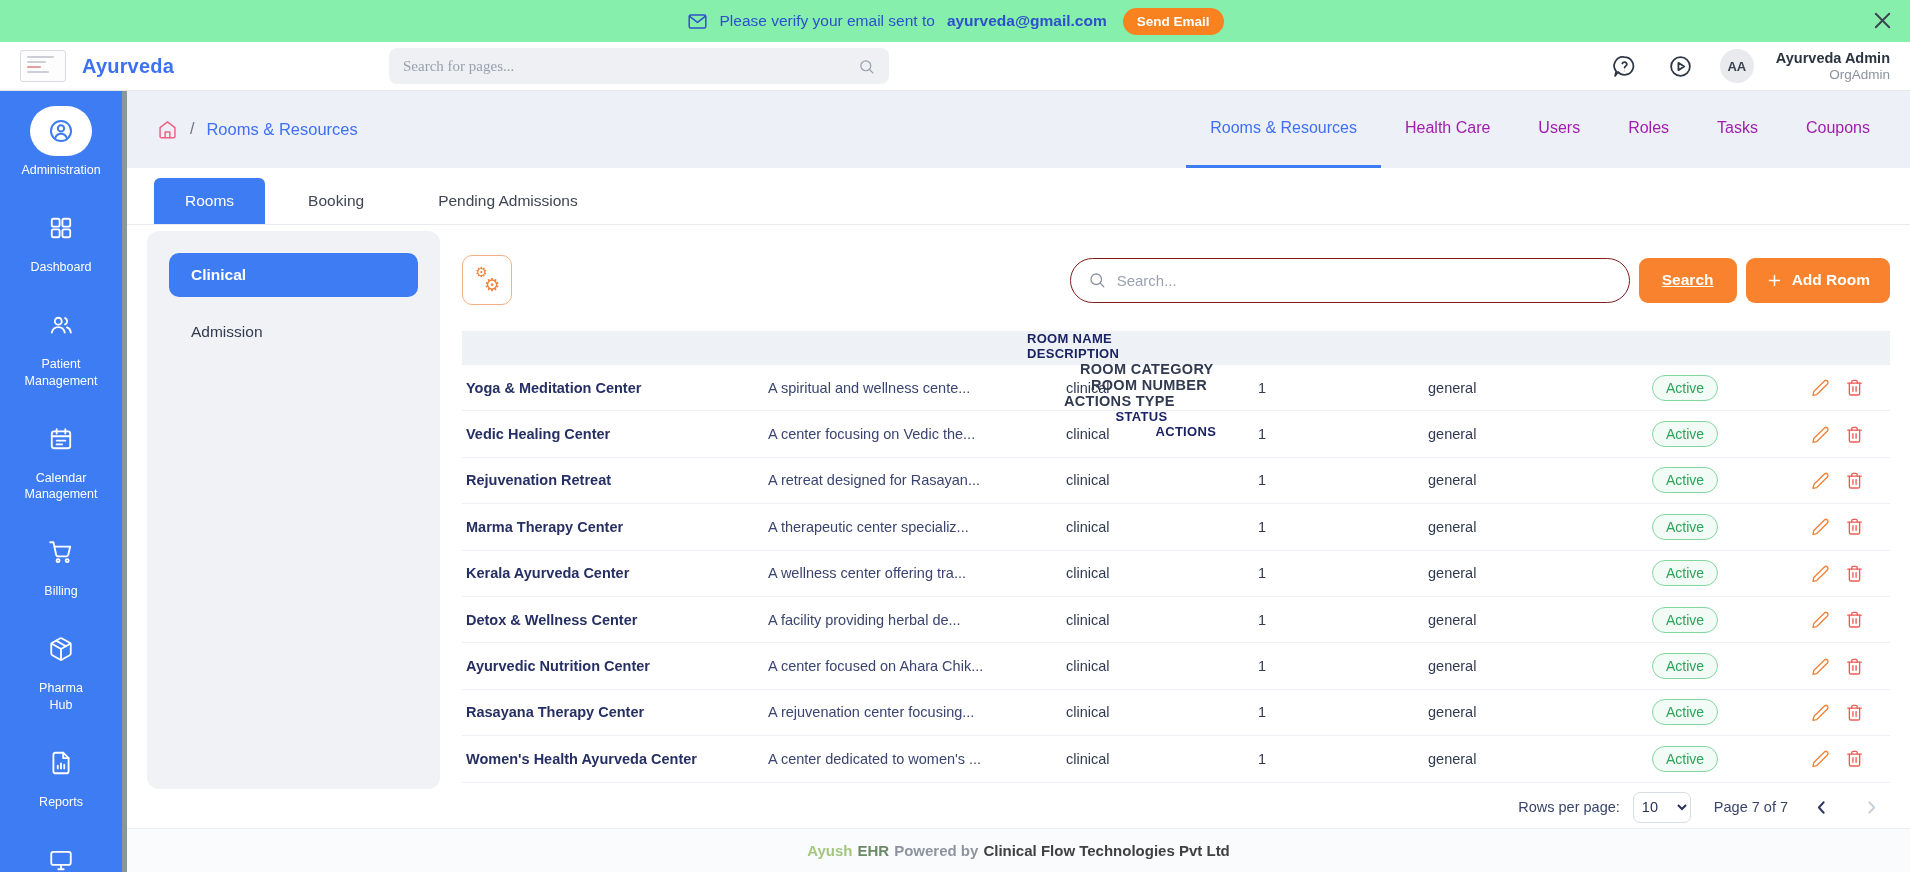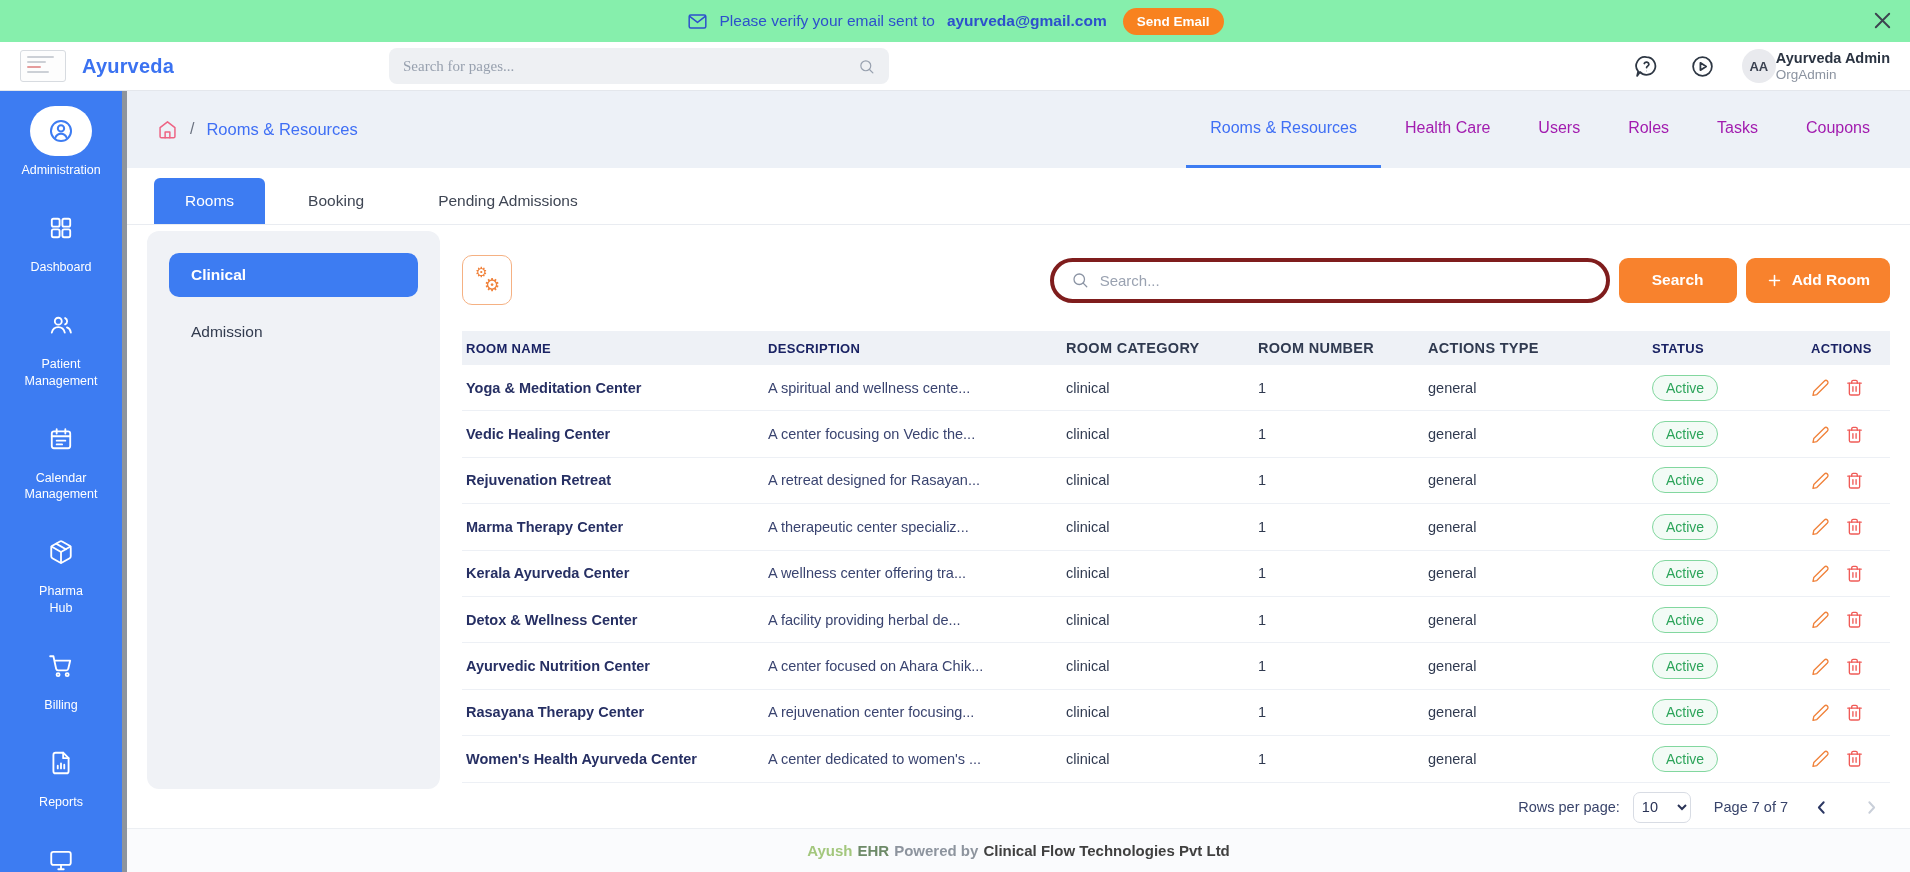--- a/index.html
+++ b/index.html
@@ -25,21 +25,21 @@
   .lt-line.w1{width:85%;} .lt-line.w2{width:60%;} .lt-line.red{width:45%; background:#e59c9c;} .lt-line.w3{width:70%;}
   .brand { color:#3b72f1; font-size:20px; font-weight:700; margin-left:16px; letter-spacing:.2px; }
   .page-search { margin-left:215px; width:500px; height:36px; background:#eef0f3; border-radius:8px; display:flex; align-items:center; padding:0 14px; }
   .page-search input { flex:1; border:none; outline:none; background:transparent; font-size:15px; color:#444e5e; font-family:Liberation Serif, serif; }
   .page-search input::placeholder { color:#98a1af; }
   .page-search .icon { width:17px; height:17px; color:#98a1af; }
   .header-right { margin-left:auto; display:flex; align-items:center; }
   .hd-icon-btn { width:25px; height:25px; color:#2e3744; }
   .hd-icon-btn + .hd-icon-btn { margin-left:31px; }
   .avatar { width:34px; height:34px; border-radius:50%; background:#e9eaee; color:#3a4150; font-size:13px; font-weight:700; display:flex; align-items:center; justify-content:center; margin-left:27px; }
-  .user-block { margin-left:0; line-height:1.25; }
+  .user-block { margin-left:22px; line-height:1.25;text-align:right; }
   .user-name { font-size:14.5px; font-weight:700; color:#2b3442; }
   .user-role { font-size:13.5px; color:#8b93a0; }
 
   
   .content-row { display:flex; height:782px; }
 
   
   .sidebar { width:122px; background:#3d7cf2; padding-top:16px; display:flex; flex-direction:column; align-items:center; flex-shrink:0; overflow:hidden; }
   .side-item { display:flex; flex-direction:column; align-items:center; margin-bottom:24px; cursor:pointer; width:112px; }
   .side-icon-wrap { height:50px; width:62px; display:flex; align-items:center; justify-content:center; border-radius:25px; }
@@ -76,33 +76,33 @@
   .cat-item.active { background:#3d7cf2; color:#fff; border-radius:10px; font-weight:600; }
 
   
   .table-area { flex:1; margin-left:22px; min-width:0; }
   .toolbar { margin-top:24px; display:flex; align-items:center; }
   .settings-btn { width:50px; height:50px; border:1px solid #f5b183; border-radius:10px; background:#fff; position:relative; }
   .gear { position:absolute; color:#f0823b; line-height:1; }
   .g1 { font-size:14px; left:12px; top:9px; }
   .g2 { font-size:18px; left:21px; top:20px; }
   .toolbar-right { margin-left:auto; display:flex; align-items:center; gap:9px; }
-  .tb-search { width:560px; height:45px; background:#fff; border:4px solid #7f1d1d; border-radius:23px; display:flex; align-items:center; padding:0 17px; gap:11px; }
+  .tb-search { width:560px; height:45px; background:#fff; border:1px solid #7f1d1d; border-radius:23px; display:flex; align-items:center; padding:0 17px; gap:11px; }
   .tb-search .icon { width:18px; height:18px; color:#8a93a3; }
   .tb-search input { flex:1; border:none; outline:none; font-size:15px; color:#39435a; font-family:inherit; background:transparent; }
   .tb-search input::placeholder { color:#9aa2b1; }
   .btn-orange { background:#f8822d; color:#fff; font-size:15.5px; font-weight:600; border-radius:9px; height:45px; display:flex; align-items:center; justify-content:center; }
-  .search-btn { width:118px; }
+  .search-btn { width:98px;text-decoration:underline; }
   .add-btn { padding:0 20px; gap:9px; }
   .add-btn .icon { width:17px; height:17px; color:#fff; }
   .add-btn .icon svg { stroke-width:2.2; }
 
   
   .table { margin-top:26px; width:100%; }
-  .thead { height:34px; background:#eef1f6; display:flex; align-items:center; }
+  .thead { height:34px; background:#eef1f6; display:flex; align-items:center;flex-direction:column; }
   .cell { flex-shrink:0; padding-right:10px; overflow:hidden; white-space:nowrap; }
   .col-name{width:306px; padding-left:4px;} .col-desc{width:298px;} .col-cat{width:192px;}
   .col-num{width:170px;} .col-phy{width:224px;} .col-status{width:121px;} .col-actions{width:117px; display:flex; gap:15px; padding-left:38px;}
   .th { font-size:13px; font-weight:700; color:#1a2364; letter-spacing:.3px; }
   .trow { height:46.4px; display:flex; align-items:center; border-bottom:1px solid #edf0f5; background:#fff; }
   .rname { font-size:14.5px; font-weight:700; color:#262f63; }
   .rdesc { font-size:14.5px; color:#3a4470; }
   .col-cat,.col-num,.col-phy { font-size:14.5px; color:#303a50; }
   .badge { display:inline-block; border:1px solid #82d79f; color:#2ca45a; background:#f3fbf6; font-size:14px; font-weight:500; border-radius:15px; padding:4px 13px; }
   .act { width:19px; height:19px; padding:0; }
@@ -239,41 +239,41 @@
               </svg>
             </span>
           </span>
           <span class="side-label">Calendar
 Management</span>
         </div>
         <div class="side-item">
           <span class="side-icon-wrap">
             <span class="icon side-icon">
               <svg viewBox="0 0 24 24">
+                <circle cx="9.3" cy="20" r="1.4"></circle>
+                <circle cx="17.7" cy="20" r="1.4"></circle>
+                <path d="M2 3h3l2.5 11.6a1.8 1.8 0 0 0 1.8 1.4h7.6a1.8 1.8 0 0 0 1.8-1.5L20.5 7H6"></path>
+              </svg>
+            </span>
+          </span>
+          <span class="side-label">Billing</span>
+        </div>
+        <div class="side-item">
+          <span class="side-icon-wrap">
+            <span class="icon side-icon">
+              <svg viewBox="0 0 24 24">
                 <path d="M16.5 9.4 7.55 4.24"></path>
                 <path d="M21 16V8a2 2 0 0 0-1-1.73l-7-4a2 2 0 0 0-2 0l-7 4A2 2 0 0 0 3 8v8a2 2 0 0 0 1 1.73l7 4a2 2 0 0 0 2 0l7-4A2 2 0 0 0 21 16z"></path>
                 <path d="M3.27 6.96 12 12.01l8.73-5.05"></path>
                 <path d="M12 22.08V12"></path>
               </svg>
             </span>
           </span>
           <span class="side-label">Pharma
 Hub</span>
-        </div>
-        <div class="side-item">
-          <span class="side-icon-wrap">
-            <span class="icon side-icon">
-              <svg viewBox="0 0 24 24">
-                <circle cx="9.3" cy="20" r="1.4"></circle>
-                <circle cx="17.7" cy="20" r="1.4"></circle>
-                <path d="M2 3h3l2.5 11.6a1.8 1.8 0 0 0 1.8 1.4h7.6a1.8 1.8 0 0 0 1.8-1.5L20.5 7H6"></path>
-              </svg>
-            </span>
-          </span>
-          <span class="side-label">Billing</span>
         </div>
         <div class="side-item">
           <span class="side-icon-wrap">
             <span class="icon side-icon">
               <svg viewBox="0 0 24 24">
                 <path d="M14 2.5H7a2 2 0 0 0-2 2v15a2 2 0 0 0 2 2h10a2 2 0 0 0 2-2V7.5z"></path>
                 <path d="M14 2.5v5h5"></path>
                 <path d="M9 17v-2.5M12 17v-4.5M15 17v-3.5"></path>
               </svg>
             </span>

